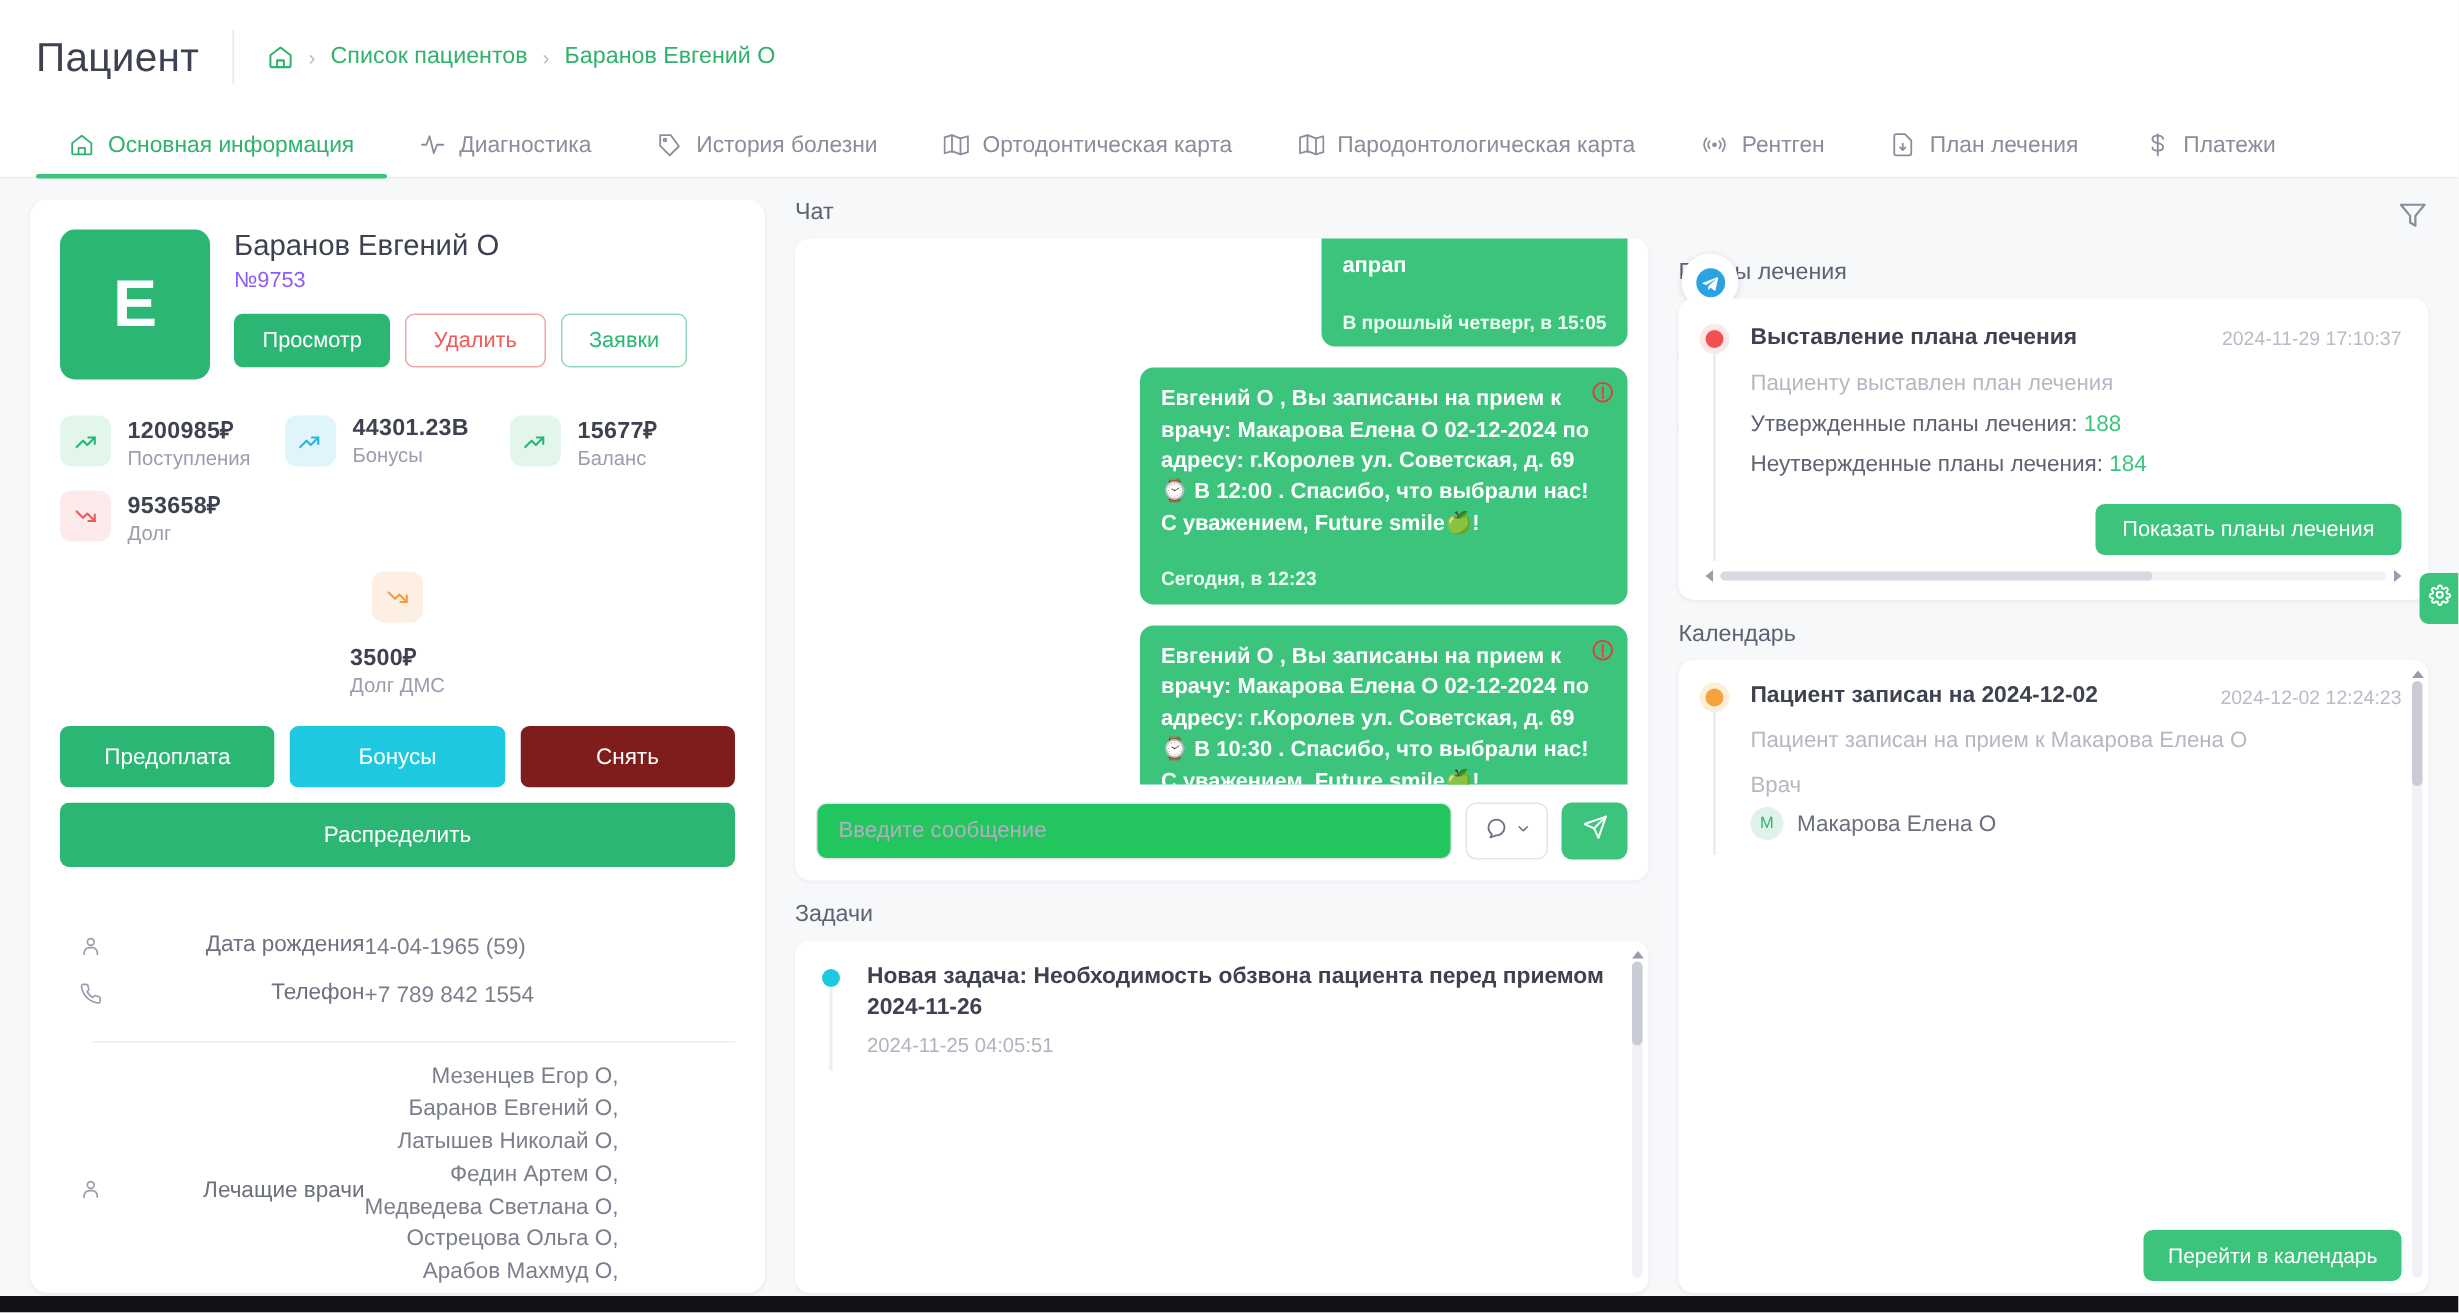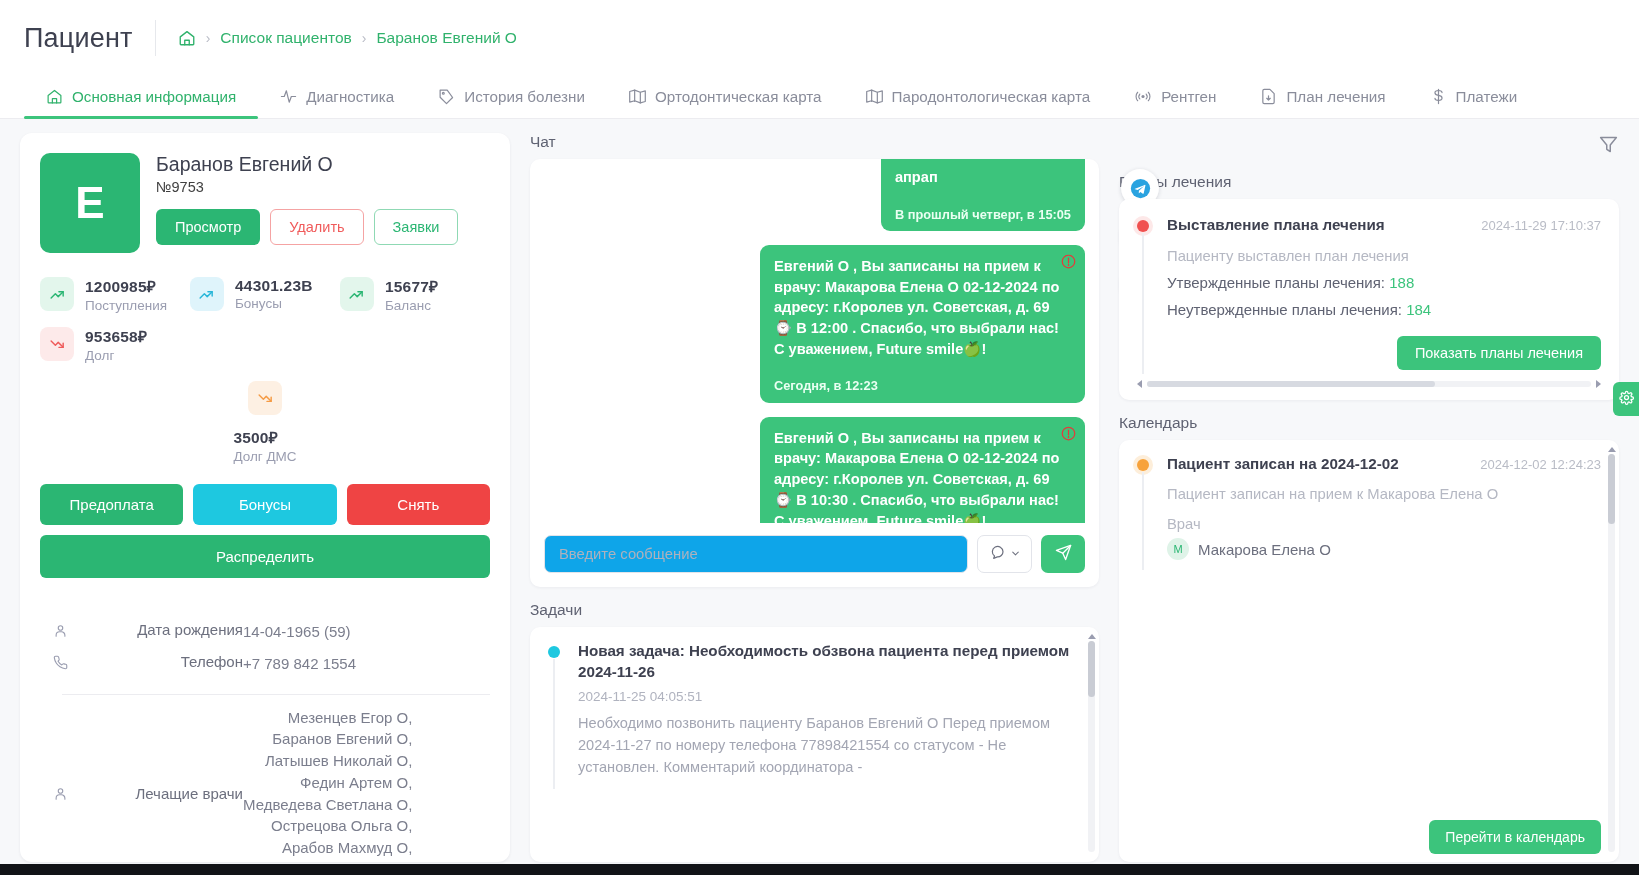--- a/index.html
+++ b/index.html
@@ -46,39 +46,39 @@
     box-shadow: 0 1px 3px rgba(30,35,60,.07); padding: 20px;
     flex: 0 0 490px; overflow: hidden; position: relative;
   }
   .pt-head { display: flex; gap: 16px; }
   .avatar-big {
     width: 100px; height: 100px; border-radius: 10px; background: #2bb673;
     color: #fff; font-size: 44px; font-weight: 700; display: flex;
     align-items: center; justify-content: center; flex: 0 0 100px;
   }
   .pt-name { font-size: 19.5px; color: #3e4150; font-weight: 500; }
-  .pt-num { font-size: 14.5px; color: #404040; margin-top: 3px; }
+  .pt-num { font-size: 14.5px; color: #8b5cf6; margin-top: 3px; }
   .pt-btns { display: flex; gap: 10px; margin-top: 14px; }
   .btn { border-radius: 6px; font-size: 14.5px; padding: 9px 18px; cursor: pointer; border: 1px solid transparent; font-family: inherit; }
   .btn-green-solid { background: #2bb673; color: #fff; }
   .btn-red-out { background: #fff; color: #f05b5b; border-color: #f5a3a3; }
   .btn-green-out { background: #fff; color: #2bb673; border-color: #8fd9b4; }
 
   .stats { display: flex; flex-wrap: wrap; margin-top: 22px; row-gap: 12px; }
   .stat { display: flex; align-items: center; gap: 11px; width: 33.33%; }
   .stat.wide { width: 100%; flex-direction: column; }
   .stat-ico { width: 34px; height: 34px; border-radius: 8px; display: flex; align-items: center; justify-content: center; flex: 0 0 34px; }
   .stat-val { font-size: 15.5px; color: #3e4150; font-weight: 600; letter-spacing: .2px; }
   .stat-lbl { font-size: 13.5px; color: #9a9db0; margin-top: 1px; }
 
   .money-btns { display: flex; gap: 10px; margin-top: 20px; }
   .money-btns .btn { flex: 1; text-align: center; color: #fff; padding: 11px 0; font-size: 15px; }
   .b-prepay { background: #2bb673; }
   .b-bonus { background: #1ec8e0; }
-  .b-withdraw { background: #ef4444; }
+  .b-withdraw { background: #7f1d1d; }
   .btn-wide { width: 100%; margin-top: 10px; background: #2bb673; color: #fff; padding: 12px 0; text-align: center; font-size: 15px; }
 
   .info-rows { margin-top: 38px; text-align: right; }
   .info-row { display: flex; align-items: flex-start; gap: 0; padding: 5px 0; font-size: 15px; }
   .info-ico { width: 28px; flex: 0 0 28px; color: #9a9db0; padding-top: 2px; }
   .info-lbl { width: 175px; flex: 0 0 175px; color: #6c6f7e; }
   .info-val { color: #7b7e8d; line-height: 1.45; }
   .hr { height: 1px; background: #ececf0; margin: 14px 0 8px 22px; }
   .docs-row { display: flex; align-items: center; padding: 4px 0; font-size: 15px; }
   .docs-row .info-ico { align-self: center; }
@@ -93,21 +93,21 @@
   .bubble {
     background: #3cc47c; color: #fff; border-radius: 9px; padding: 11px 14px 7px 14px;
     max-width: 325px; font-size: 14.6px; line-height: 1.42; position: relative;
   }
   .bubble.clipped { border-radius: 0 0 9px 9px; padding-top: 0; margin-top: -2px; }
   .bub-time { text-align: left; font-size: 12.8px; color: #eafff2; margin-top: 18px; }
   .warn-ico { position: absolute; right: 9px; top: 9px; }
   .chat-input-bar { display: flex; gap: 9px; align-items: center; padding: 12px 14px 14px 14px; }
   .msg-input {
     flex: 1; height: 38px; border: 1px solid #e2e4ea; border-radius: 7px;
-    padding: 0 14px; font-size: 14.8px; color: #3e4150; font-family: inherit; outline: none; background: #0ea5e9;
+    padding: 0 14px; font-size: 14.8px; color: #3e4150; font-family: inherit; outline: none; background: #22c55e;
   }
   .msg-input::placeholder { color: #aeb1bd; }
   .tmpl-btn { height: 38px; width: 55px; border: 1px solid #e2e4ea; border-radius: 7px; background: #fff; display: flex; align-items: center; justify-content: center; gap: 5px; cursor: pointer; color: #6c6f7e; }
   .send-btn { height: 38px; width: 44px; border-radius: 7px; background: #3cc47c; display: flex; align-items: center; justify-content: center; cursor: pointer; }
   .chan-col { position: absolute; right: -60px; top: 10px; display: flex; flex-direction: column; gap: 10px; }
   .chan-btn { width: 38px; height: 38px; border-radius: 50%; background: #fff; box-shadow: 0 1px 4px rgba(30,35,60,.16); display: flex; align-items: center; justify-content: center; cursor: pointer; }
 
   .tasks-card { background: #fff; border-radius: 10px; box-shadow: 0 1px 3px rgba(30,35,60,.06); flex: 1; position: relative; overflow: hidden; padding: 14px 18px 0 18px; }
   .tl-item { position: relative; padding-left: 30px; }
   .tl-dot { position: absolute; left: 0; top: 5px; width: 12px; height: 12px; border-radius: 50%; }
@@ -462,21 +462,20 @@
       </div>
 
       <div style="flex:1;display:flex;flex-direction:column;min-height:0">
         <div class="sec-title">Задачи</div>
         <div class="tasks-card">
           <div class="tl-item">
             <span class="tl-dot" style="background:#1ec8e0"></span>
             <span class="tl-line"></span>
             <div class="tl-title">Новая задача: Необходимость обзвона пациента перед приемом 2024-11-26</div>
             <div class="tl-date">2024-11-25 04:05:51</div>
-            <div class="tl-desc">Необходимо позвонить пациенту Баранов Евгений О Перед приемом 2024-11-27 по номеру телефона 77898421554 со статусом - Не установлен. Комментарий координатора -</div>
           </div>
           <div class="vscroll">
             <span class="vcaret" style="top:-7px;border-bottom:5px solid #9a9db0"></span>
             <span class="track"></span>
             <span class="thumb" style="top:0;height:56px"></span>
           </div>
         </div>
       </div>
     </div>
 

